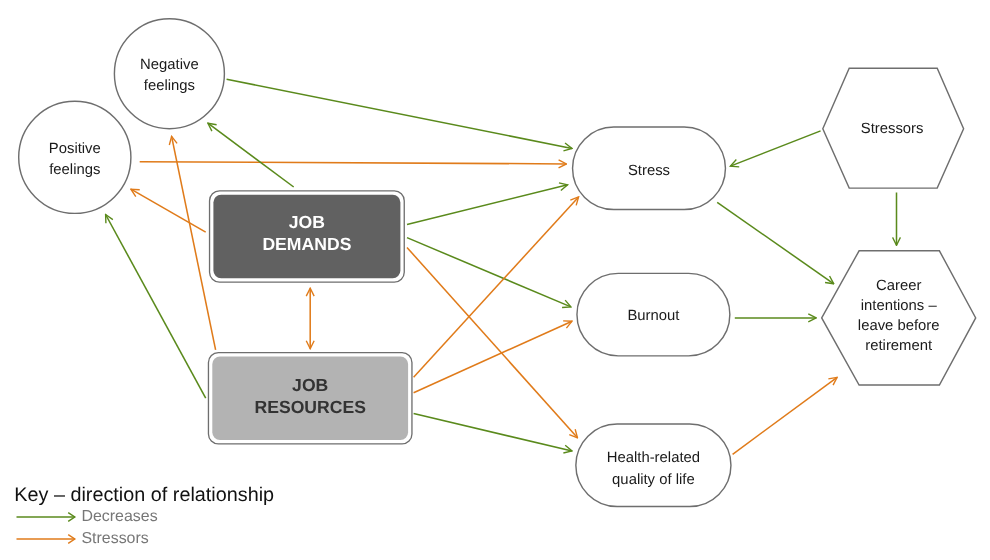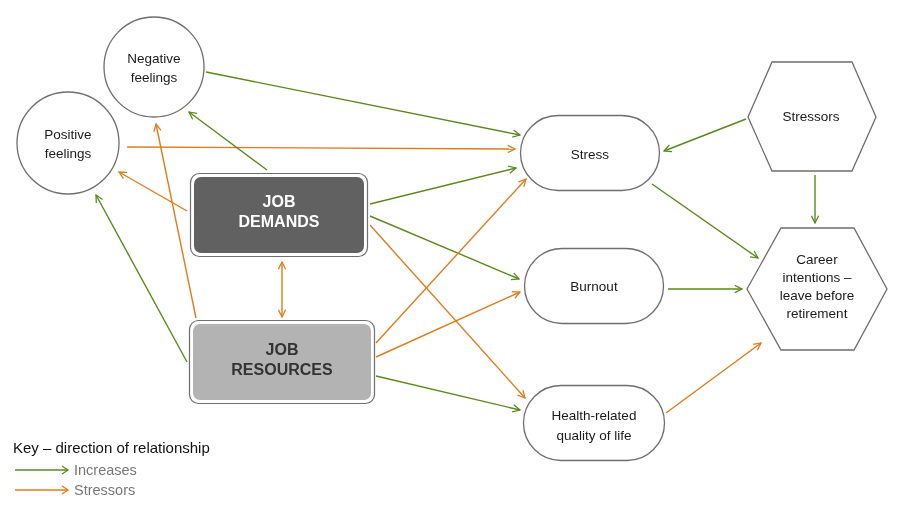--- a/index.html
+++ b/index.html
@@ -2,21 +2,21 @@
 <html><head>
 <meta charset="utf-8">
 <style>
   html, body { margin: 0; padding: 0; background: #ffffff; }
   body { width: 900px; height: 509px; position: relative; overflow: hidden;
          font-family: "Liberation Sans", sans-serif; }
   #diagram { position: absolute; left: 0; top: 0; }
   .node-text { font-family: "Liberation Sans", sans-serif; font-size: 13.5px; fill: #1a1a1a; }
   .box-text-dark { font-family: "Liberation Sans", sans-serif; font-size: 16px; font-weight: bold; fill: #ffffff; }
   .box-text-light { font-family: "Liberation Sans", sans-serif; font-size: 16px; font-weight: bold; fill: #333333; }
-  .key-title { position: absolute; left: 13px; top: 439px; font-size: 15px; color: #111; text-align: center; }
+  .key-title { position: absolute; left: 13px; top: 439px; font-size: 18px; color: #111; text-align: center; }
   .key-row { position: absolute; left: 14px; font-size: 14.5px; color: #777; display: flex; align-items: center; }
   .key-row svg { margin-right: 4px; }
 </style>
 </head>
 <body>
 
 <svg id="diagram" width="900" height="509" viewBox="0 0 900 509">
   <defs>
     <marker id="arrow-green" viewBox="0 0 10 10" refX="9" refY="5" markerWidth="9" markerHeight="9" orient="auto-start-reverse" markerUnits="userSpaceOnUse">
       <path d="M1,1 L9,5 L1,9" fill="none" stroke="#5a8a1c" stroke-width="1.4"></path>
@@ -94,21 +94,21 @@
     <text class="node-text" text-anchor="middle"><tspan x="817" y="264">Career</tspan><tspan x="817" y="282">intentions –</tspan><tspan x="817" y="300">leave before</tspan><tspan x="817" y="318">retirement</tspan></text>
   </g>
 </svg>
 
 <div class="key-title">Key – direction of relationship</div>
 <div class="key-row" style="top:462px">
   <svg width="56" height="12">
       <line x1="1" y1="6" x2="54" y2="6" stroke="#5a8a1c" stroke-width="1.3"></line>
       <path d="M48,2 L54,6 L48,10" fill="none" stroke="#5a8a1c" stroke-width="1.3"></path>
     </svg>
-  <span>Increases</span>
+  <span>Decreases</span>
 </div>
 <div class="key-row" style="top:482px">
   <svg width="56" height="12">
       <line x1="1" y1="6" x2="54" y2="6" stroke="#e07b1a" stroke-width="1.3"></line>
       <path d="M48,2 L54,6 L48,10" fill="none" stroke="#e07b1a" stroke-width="1.3"></path>
     </svg>
   <span>Stressors</span>
 </div>
 
 </body></html>

